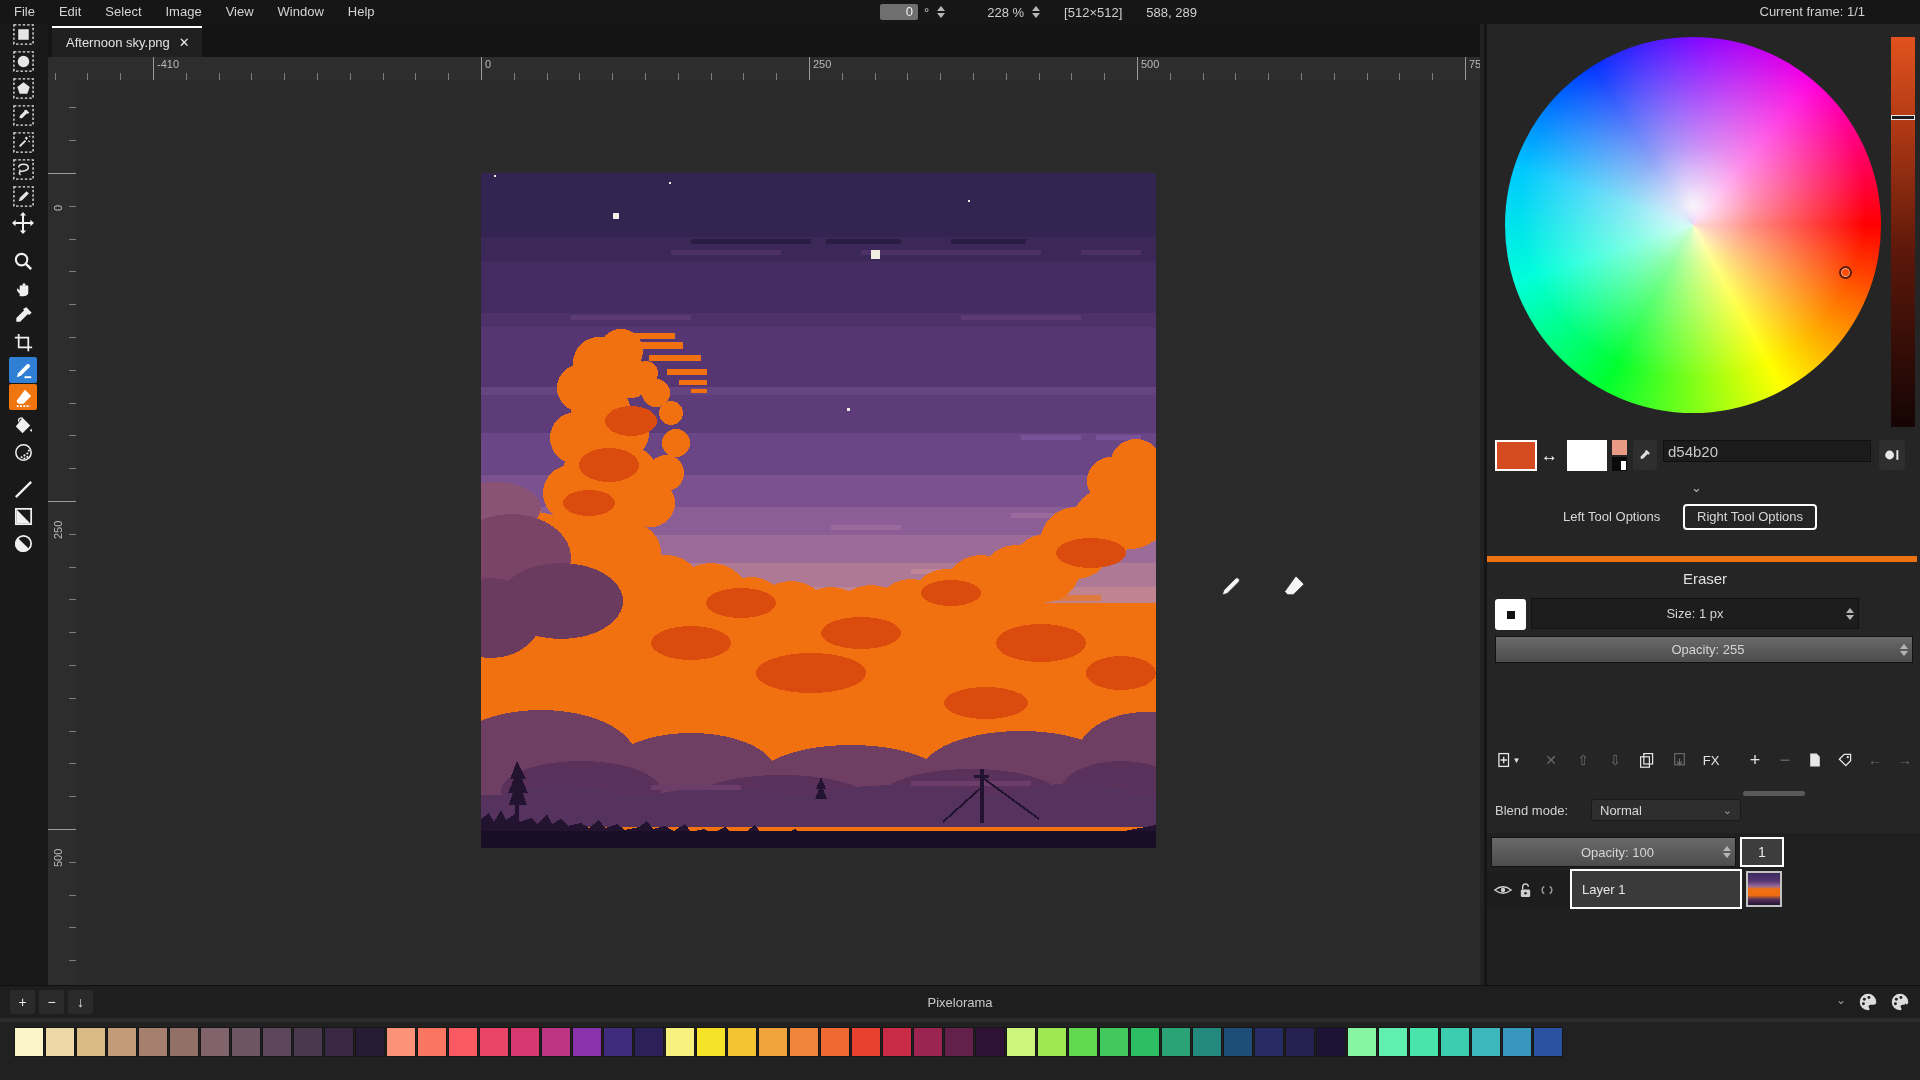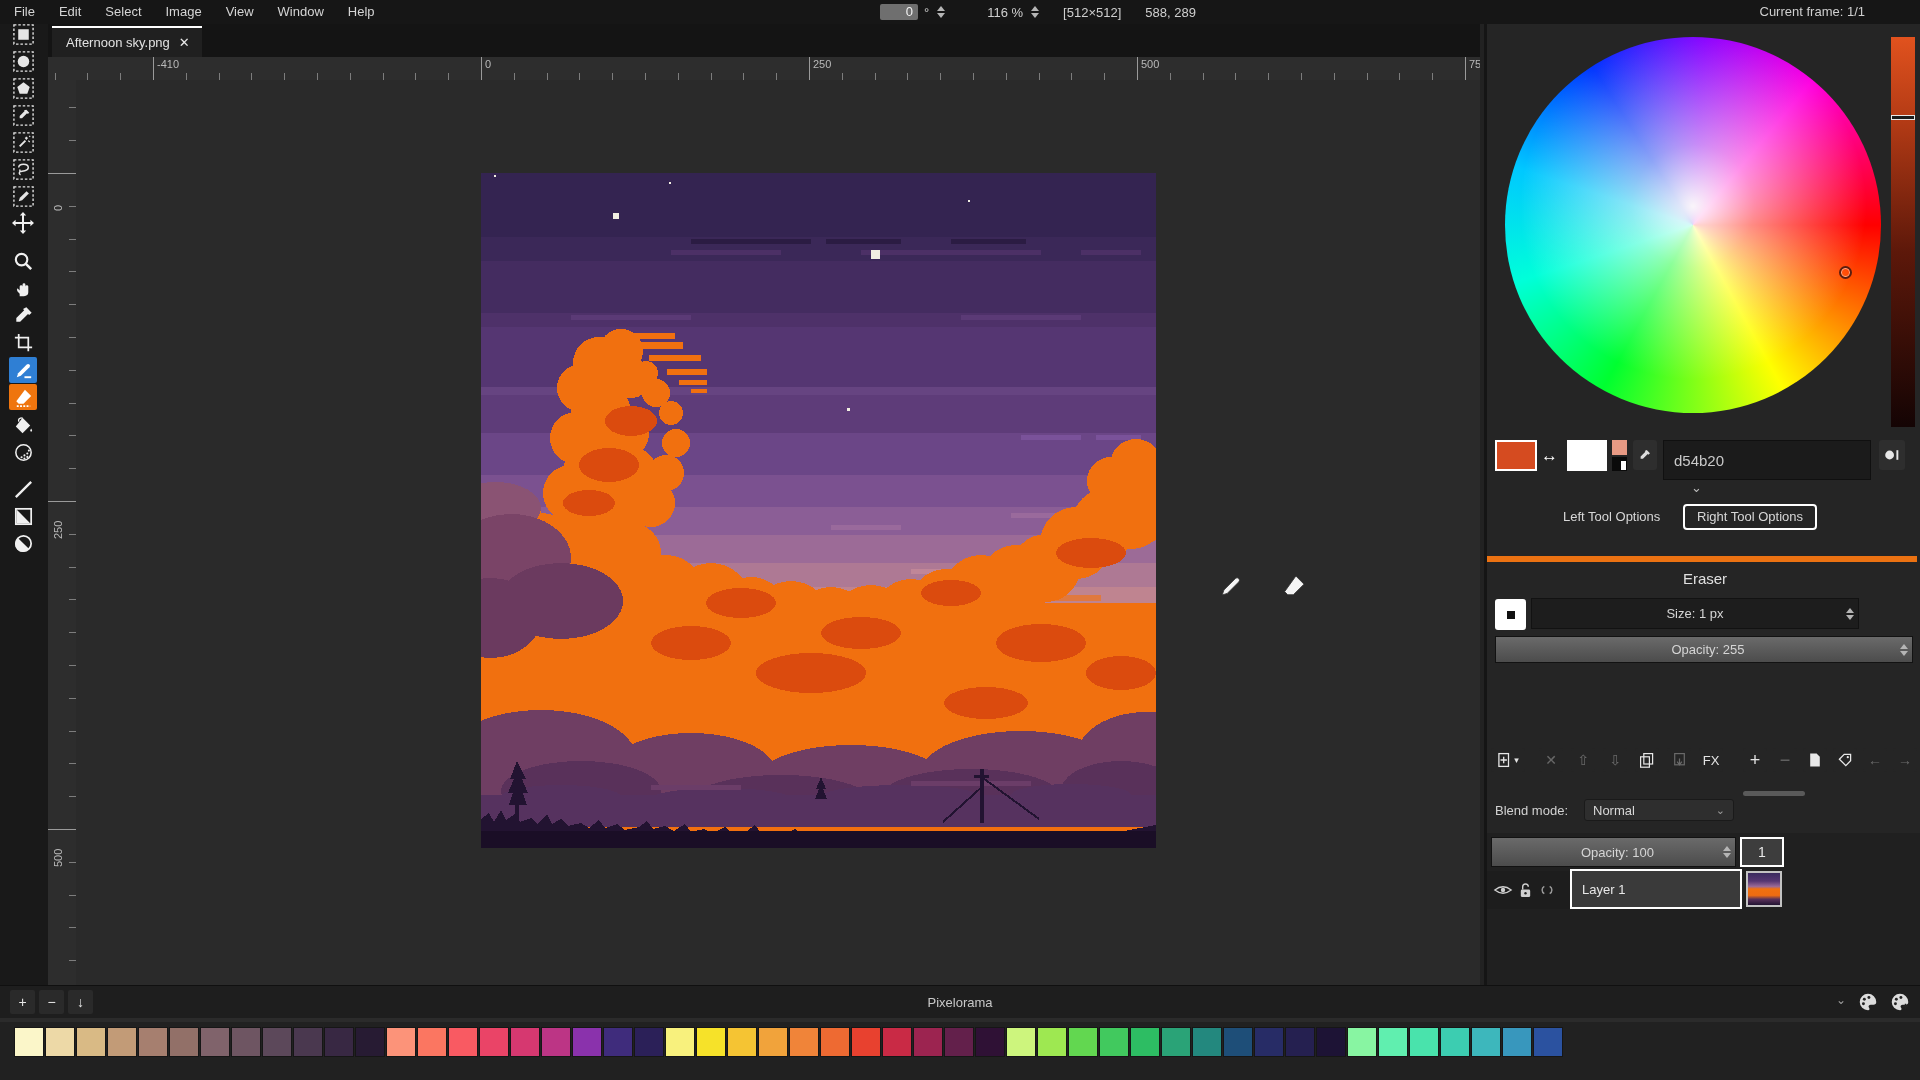--- a/index.html
+++ b/index.html
@@ -66,22 +66,22 @@
   #swatch-row { position:absolute; left:0; top:416px; width:436px; height:34px; }
   .swbox { position:absolute; top:0; height:31px; }
   #left-color { left:8px; width:42px; background:#d54b20; border:2px solid #fff; }
   #swap-arrow { left:54px; top:6px; color:#fff; font-size:17px; }
   #right-color { left:80px; width:40px; background:#ffffff; }
   #mini-a { left:125px; top:0; width:15px; height:15px; background:#e89a84; }
   #mini-b { left:125px; top:17px; width:15px; height:14px; background:#0a0a0a; }
   #mini-b i { position:absolute; right:1px; bottom:1px; width:5px; height:9px; background:#fff; }
   .sm-btn { position:absolute; top:0; height:30px; background:#2e2e2e; border-radius:3px; display:flex; align-items:center; justify-content:center; color:#ddd; }
   #picker-btn { left:146px; width:24px; }
-  #hex-input { position:absolute; left:176px; top:0; width:208px; height:40px; background:#1b1b1b; border:1px solid #101010;
-     color:#c9c9c9; font-size:15px; padding-left:10px; font-family:"Liberation Sans",sans-serif; }
+  #hex-input { position:absolute; left:176px; top:0; width:208px; height:22px; background:#1b1b1b; border:1px solid #101010;
+     color:#c9c9c9; font-size:15px; padding-left:4px; font-family:"Liberation Sans",sans-serif; }
   #mode-btn { left:392px; width:26px; font-size:13px; }
   #color-expand { position:absolute; left:204px; top:456px; color:#bdbdbd; font-size:13px; }
 
   
   #tool-opts { position:absolute; left:0; top:476px; width:436px; height:270px; background:#252525; }
   .topt-tab { position:absolute; top:4px; height:26px; line-height:26px; color:#d8d8d8; font-size:13px; padding:0 12px; }
   #tab-left-opts { left:64px; }
   #tab-right-opts { left:196px; border:2px solid #fff; border-radius:4px; line-height:22px; }
   #accent-bar { position:absolute; left:0; top:56px; width:430px; height:6px; background:#ec7212; }
   #tool-title { position:absolute; left:0; top:70px; width:436px; text-align:center; color:#e0e0e0; font-size:15px; }
@@ -92,21 +92,21 @@
   #brush-box { position:absolute; left:8px; top:99px; width:31px; height:31px; background:#fff; border-radius:3px;
      display:flex; align-items:center; justify-content:center; }
   #brush-box i { width:8px; height:8px; background:#111; }
 
   
   #timeline { position:absolute; left:0; top:721px; width:436px; height:240px; background:#252525; }
   .lyr-btn { position:absolute; top:3px; width:24px; height:24px; display:flex; align-items:center; justify-content:center;
      color:#e3e3e3; font-size:14px; background:#252525; border-radius:3px; }
   .dim { opacity:.35; }
   #tl-scroll { position:absolute; left:256px; top:46px; width:62px; height:5px; background:#5a5a5a; border-radius:3px; }
-  #blend-row { position:absolute; left:8px; top:54px; color:#d2d2d2; font-size:13px; display:flex; align-items:center; gap:16px; }
+  #blend-row { position:absolute; left:8px; top:54px; color:#d2d2d2; font-size:13px; display:flex; align-items:center; gap:23px; }
   #blend-dd { width:150px; height:22px; background:#2e2e2e; border:1px solid #1a1a1a; border-radius:3px;
      display:flex; align-items:center; padding:0 8px; justify-content:space-between; color:#d8d8d8; }
   #opacity-row-bg { position:absolute; left:0; top:88px; width:436px; height:153px; background:#202020; }
   #frame-cell { position:absolute; left:253px; top:92px; width:44px; height:30px; background:#3d3d3d; border:2px solid #fff;
      color:#e8e8e8; font-size:14px; display:flex; align-items:center; justify-content:center; }
   #layer-row-left { position:absolute; left:0; top:126px; width:83px; height:38px; background:#1d1d1d;
      display:flex; align-items:center; gap:5px; padding-left:6px; }
   #layer-name-cell { position:absolute; left:83px; top:124px; width:172px; height:40px; background:#3a3a3a; border:2px solid #fff;
      color:#e8e8e8; font-size:13px; display:flex; align-items:center; padding-left:10px; }
   #layer-thumb { position:absolute; left:259px; top:126px; width:36px; height:36px; border:2px solid #c2c2c2;
@@ -138,21 +138,21 @@
     <span class="menu-item">Window</span>
     <span class="menu-item">Help</span>
     <div id="topcenter">
       <span class="rot-box">0</span>
       <span>°</span>
       <span class="updown">
           <i class="u"></i>
           <i class="d"></i>
         </span>
       <span style="width:30px"></span>
-      <span>116 %</span>
+      <span>228 %</span>
       <span class="updown">
           <i class="u"></i>
           <i class="d"></i>
         </span>
       <span style="width:12px"></span>
       <span>[512×512]</span>
       <span style="width:12px"></span>
       <span>588, 289</span>
     </div>
     <span id="frame-label">Current frame: 1/1</span>

